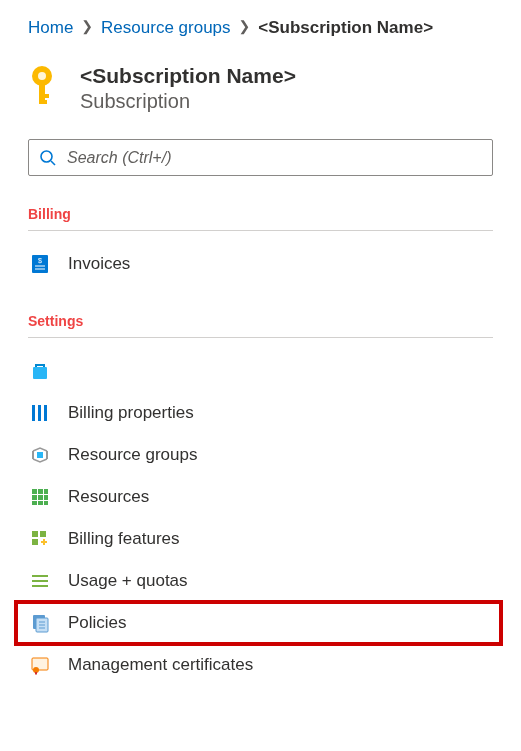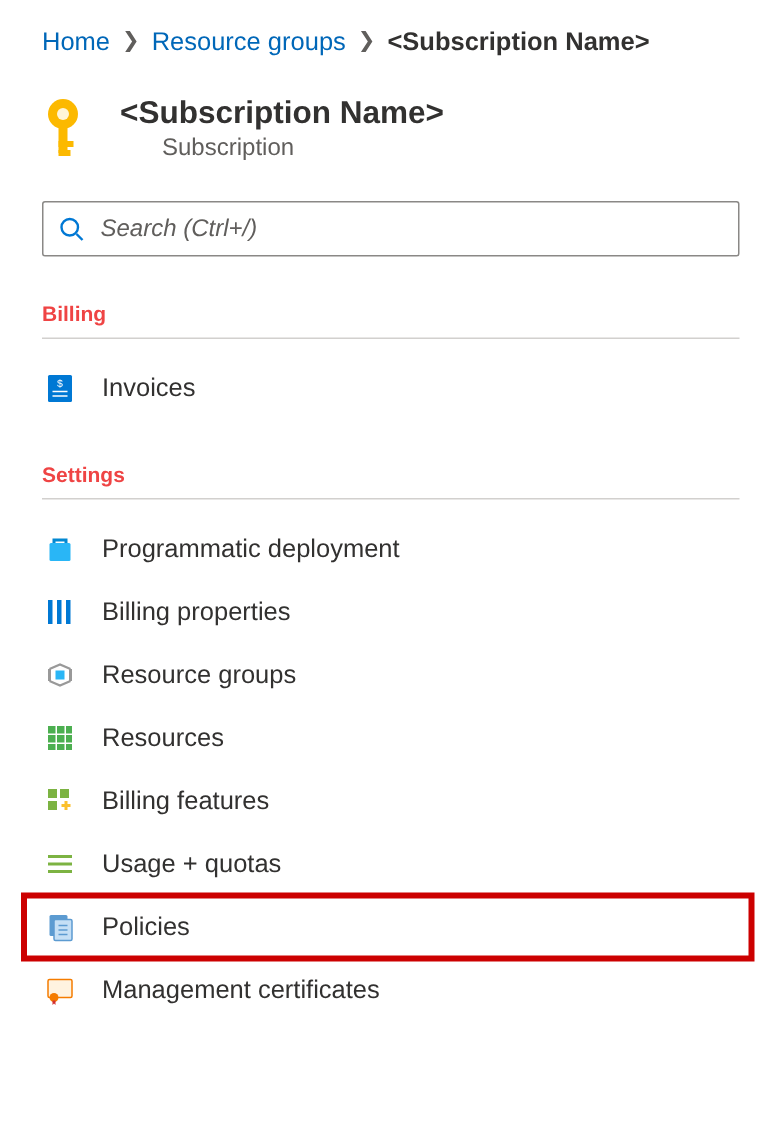--- a/index.html
+++ b/index.html
@@ -5,21 +5,21 @@
     * { box-sizing: border-box; margin: 0; padding: 0; }
     body { font-family: "Segoe UI", -apple-system, sans-serif; background: #ffffff; color: #323130; width: 521px; font-size: 15px; }
     .page { padding: 18px 28px; }
     .breadcrumb { display: flex; gap: 8px; font-size: 17px; margin-bottom: 26px; flex-wrap: nowrap; white-space: nowrap; }
     .breadcrumb a { color: #0067b8; text-decoration: none; cursor: pointer; }
     .breadcrumb .sep { color: #605e5c; font-size: 14px; }
     .breadcrumb .current { color: #323130; font-weight: 600; }
     .header { display: flex; align-items: flex-start; gap: 18px; margin-bottom: 26px; }
     .header-icon { width: 34px; height: 40px; flex-shrink: 0; }
     .header-title { font-size: 21px; font-weight: 600; color: #323130; }
-    .header-sub { font-size: 16px; color: #605e5c; margin-top: 2px; margin-left: 28px; }
+    .header-sub { font-size: 20px; color: #605e5c; margin-top: 2px; }
     .search-wrap { position: relative; margin-bottom: 30px; }
     .search-wrap svg.search-icon-svg { position: absolute; left: 11px; top: 50%; transform: translateY(-50%); pointer-events: none; }
     .search-input { width: 100%; height: 37px; border: 1px solid #8a8886; border-radius: 2px; padding: 0 12px 0 38px; font-size: 16px; color: #323130; outline: none; font-style: italic; }
     .search-input::placeholder { color: #605e5c; font-style: italic; }
     .section-header { font-size: 14px; font-weight: 600; color: #ef4444; padding-bottom: 8px; margin-bottom: 0; }
     .section-divider { border-bottom: 1px solid #d2d0ce; margin-bottom: 12px; }
     .section { margin-bottom: 28px; }
     .menu-item { display: flex; align-items: center; gap: 18px; padding: 11px 2px; cursor: pointer; font-size: 17px; color: #323130; position: relative; text-align: right; }
     .menu-icon { width: 20px; height: 20px; display: flex; align-items: center; justify-content: center; flex-shrink: 0; }
     .highlight-box { border: 4px solid #cc0000; position: absolute; inset: -2px -10px -2px -14px; pointer-events: none; }
@@ -82,21 +82,20 @@
     <div class="section-header">Settings</div>
     <div class="section-divider"></div>
 
     <div class="menu-item">
       <span class="menu-icon">
         <svg width="20" height="20" viewBox="0 0 20 20">
             <rect x="3" y="6" width="14" height="12" rx="1" fill="#29b6f6"></rect>
             <path d="M6 6 L6 4 L14 4 L14 6" stroke="#0288d1" stroke-width="2" fill="none"></path>
           </svg>
       </span>
-      <span>Programmatic deployment</span>
     </div>
 
     <div class="menu-item">
       <span class="menu-icon">
         <svg width="20" height="20" viewBox="0 0 20 20">
             <rect x="2" y="2" width="3" height="16" fill="#0078d4"></rect>
             <rect x="8" y="2" width="3" height="16" fill="#0078d4"></rect>
             <rect x="14" y="2" width="3" height="16" fill="#0078d4"></rect>
           </svg>
       </span>

